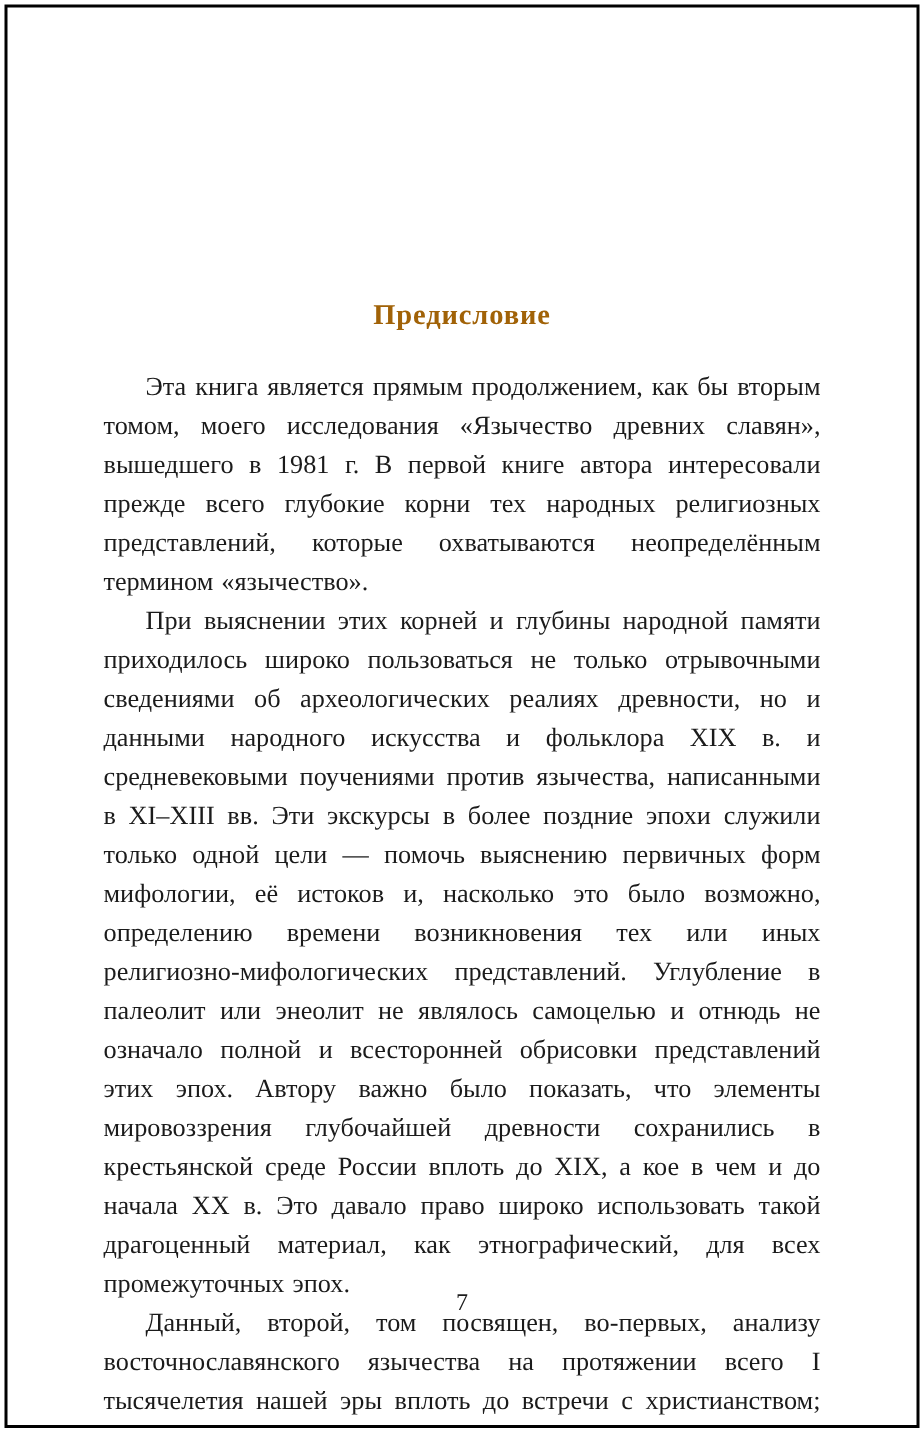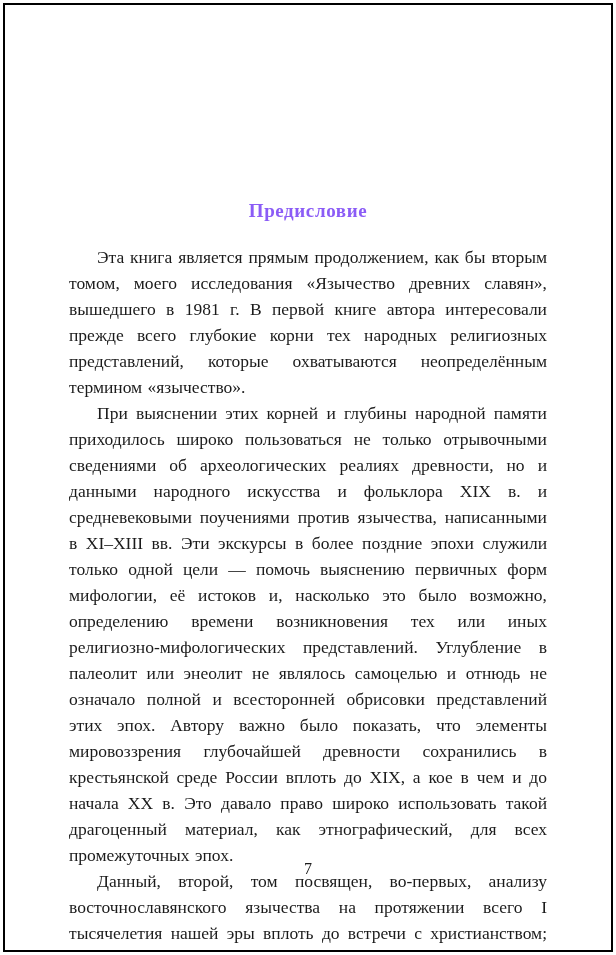--- a/index.html
+++ b/index.html
@@ -35,21 +35,21 @@
       left: 69px;
       right: 69px;
       top: 200px;
     }
     .chapter-heading {
       font-size: 19px;
       font-weight: bold;
       text-align: center;
       letter-spacing: 0.6px;
       margin: 0 0 22px 0;
-      color: #8b5cf6;
+      color: #a16207;
     }
     .body-paragraph {
       margin: 0;
       font-size: 17.5px;
       line-height: 26px;
       text-align: justify;
       text-indent: 28px;
       word-spacing: 1px;
     }
     .page-number {

